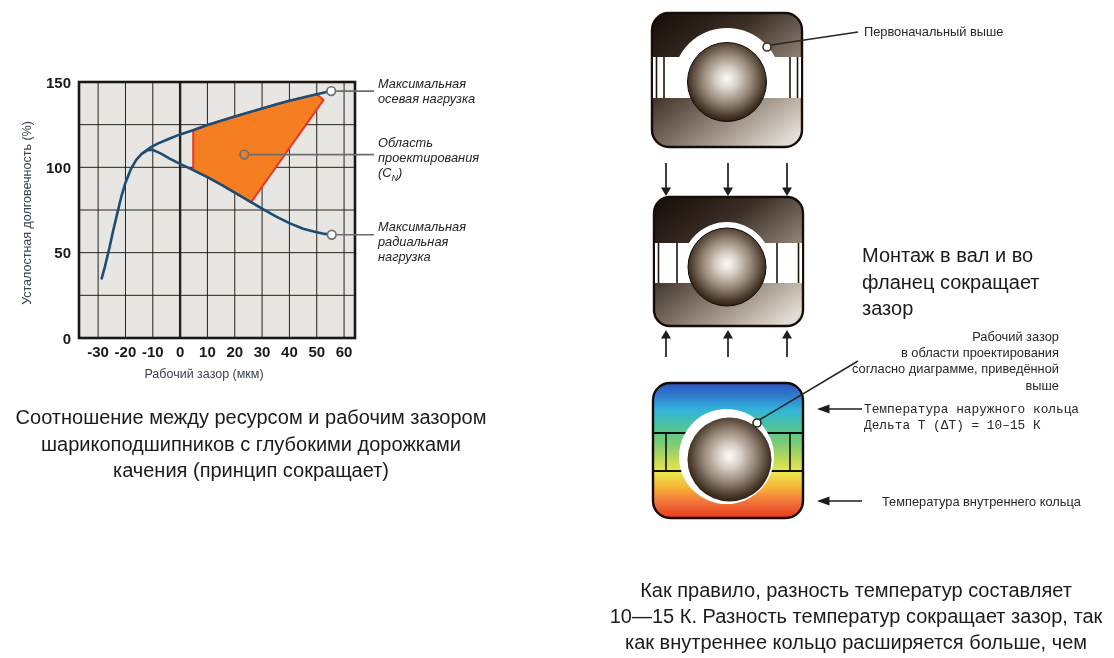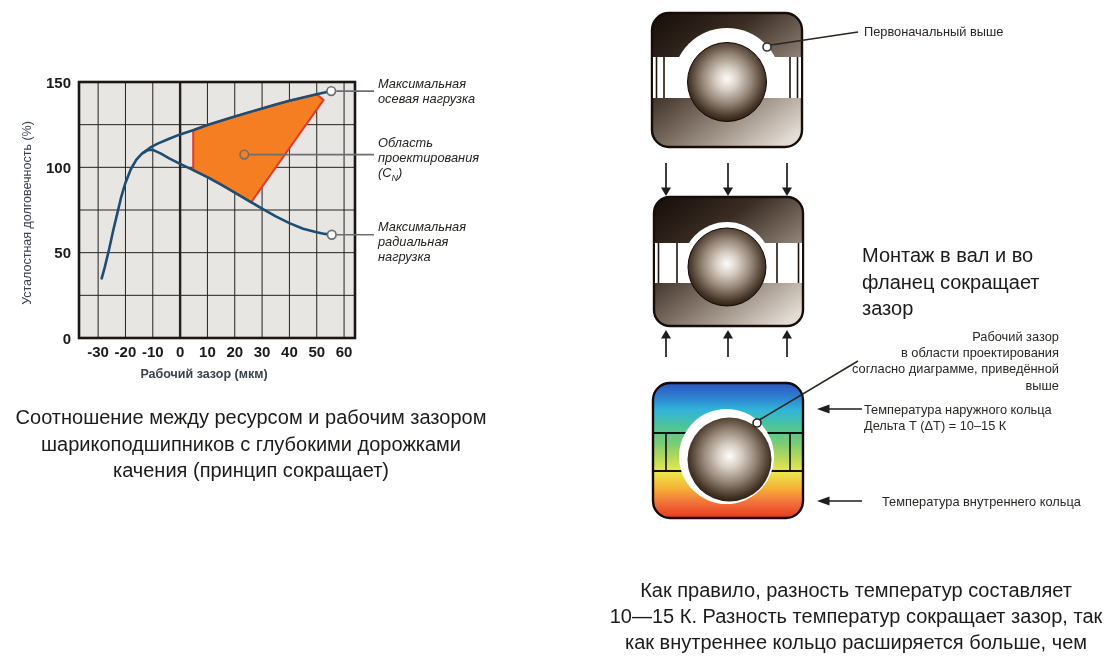--- a/index.html
+++ b/index.html
@@ -5,36 +5,36 @@
   html,body{margin:0;padding:0;background:#ffffff;}
   .page{position:relative;width:1114px;height:658px;background:#ffffff;overflow:hidden;
         font-family:"Liberation Sans",sans-serif;}
   .abs{position:absolute;}
   .pre{white-space:pre-line;}
   
   #chart-svg{position:absolute;left:0;top:0;}
   .tick{font:700 15px "Liberation Sans",sans-serif;fill:#1a1a1a;}
   .axis-title{font-size:12.5px;color:#39424f;}
   .y-title{left:27px;top:213px;transform:translate(-50%,-50%) rotate(-90deg);white-space:nowrap;}
-  .x-title{left:204px;top:374px;transform:translate(-50%,-50%);white-space:nowrap;font-weight:bold;}
+  .x-title{left:204px;top:374px;transform:translate(-50%,-50%);white-space:nowrap;}
   .chart-lbl{left:378px;width:150px;font-size:12.8px;line-height:15.2px;color:#262220;font-style:italic;}
   .lbl-axial{top:76px;}
   .lbl-design{top:116px;margin-top:19px;}
   .lbl-radial{top:219px;}
   .chart-lbl sub{font-size:9px;}
   
   .cap{font-size:20px;line-height:26.5px;color:#1d1b1a;text-align:center;}
   .cap-chart{left:8px;top:404px;width:486px;}
   .cap-mount{left:862px;top:194px;width:240px;text-align:left;margin-top:48px;}
   .cap-temp{left:598px;top:549px;width:516px;line-height:26px;margin-top:28px;}
   
   .sm{font-size:12.8px;line-height:16.2px;color:#2a2624;}
   .lbl-initial{left:864px;top:24px;}
   .lbl-working{left:852px;top:329px;text-align:right;}
-  .lbl-outer{left:864px;top:402px;}
+  .lbl-outer{left:864px;top:402px;font-family:Liberation Mono, monospace;}
   .lbl-inner{left:866px;top:494px;margin-left:16px;}
   
   .b1{left:645px;top:6px;}
   .b2{left:647px;top:190px;}
   .b3{left:646px;top:376px;}
   .overlay{left:0;top:0;pointer-events:none;}
 </style>
 </head>
 <body>
 

